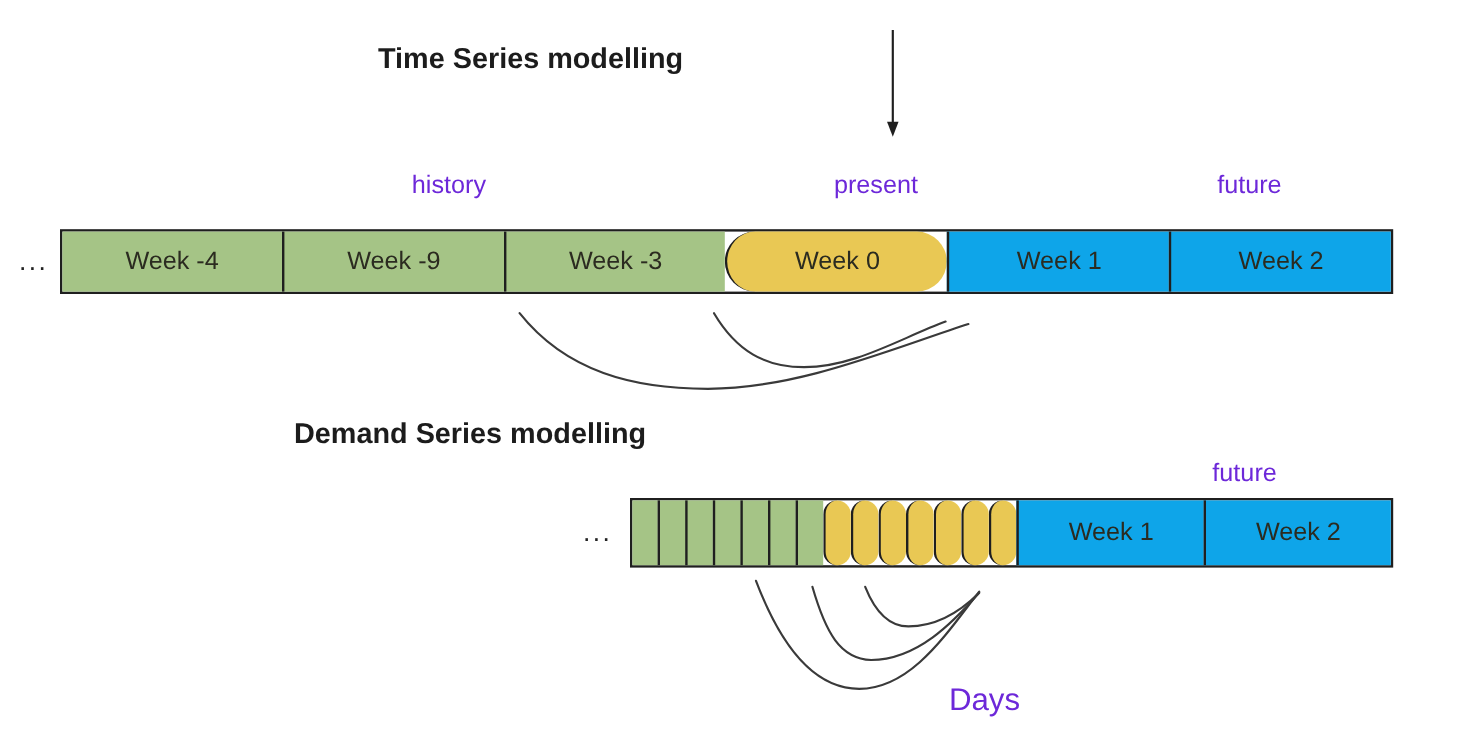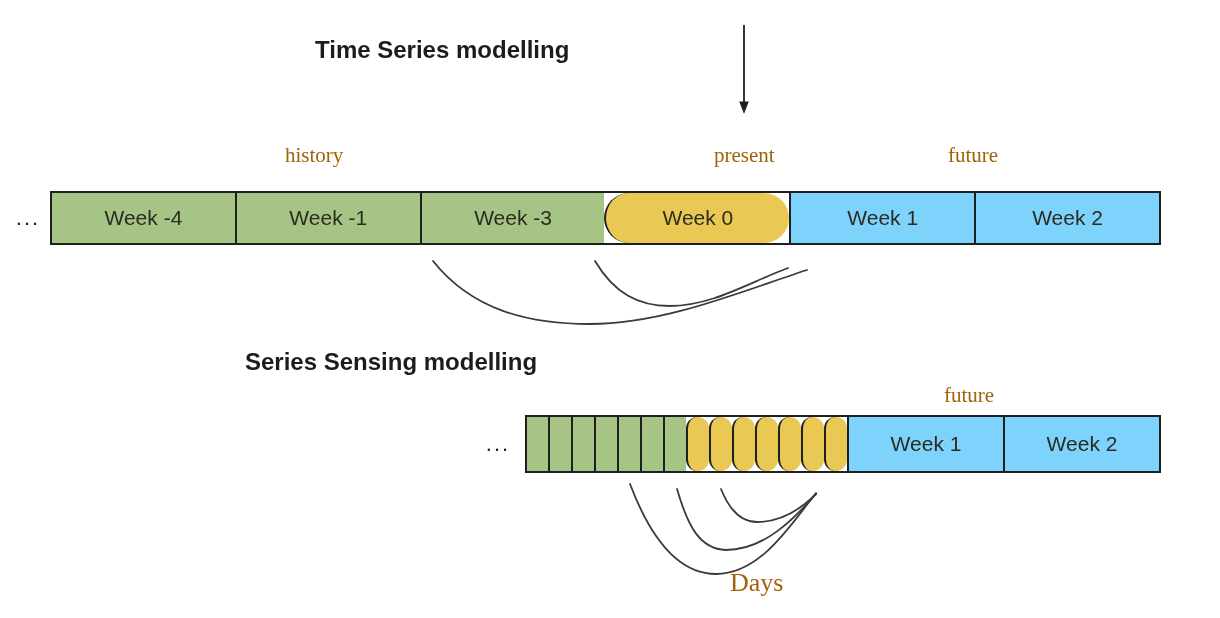--- a/index.html
+++ b/index.html
@@ -14,25 +14,24 @@
   }
   .abs { position: absolute; }
   .title {
     font-size: 24px;
     font-weight: bold;
     color: #1c1c1c;
     white-space: nowrap;
   }
   .zone-label {
     font-size: 21px;
-    color: #a16207;
-    text-align: left;
+    color: #6d28d9;
+    text-align: right;
     width: 120px;
     white-space: nowrap;
-    font-family: Liberation Serif, serif;
   }
   .ellipsis {
     font-size: 22px;
     color: #222;
     letter-spacing: 2px;
     display: flex;
     align-items: center;
     justify-content: center;
   }
   
@@ -50,21 +49,21 @@
     font-size: 21px;
     color: #2b2b20;
     border-left: 2px solid #1f1f1f;
     box-sizing: border-box;
     white-space: nowrap;
   }
   .week-cell:first-child { border-left: none; }
   .week-cell.thick-left { border-left-width: 4px; }
   .history { background: #a5c486; }
   .present { background: #e9c854; border-radius: 25px; }
-  .future  { background: #7dd3fc; }
+  .future  { background: #0ea5e9; }
   
   #daily-timeline { display: flex; }
   .day-group {
     width: 320px;
     display: flex;
     box-sizing: border-box;
   }
   .day-cell {
     flex: 1;
     border-left: 2px solid #1f1f1f;
@@ -77,31 +76,31 @@
     left: 0; top: 0;
     pointer-events: none;
   }
 </style>
 </head>
 <body>
 
 <div id="canvas">
 
   <div class="abs title" style="left:296px; top:36px;margin-left:19px;">Time Series modelling</div>
-  <div class="abs title" style="left:245px; top:348px;">Series Sensing modelling</div>
+  <div class="abs title" style="left:245px; top:348px;">Demand Series modelling</div>
 
   <div class="abs zone-label" style="left:285px; top:143px;">history</div>
-  <div class="abs zone-label" style="left:714px; top:143px;">present</div>
+  <div class="abs zone-label" style="left:645px; top:143px;">present</div>
   <div class="abs zone-label" style="left:948px; top:143px;">future</div>
 
   <div class="abs ellipsis" style="left:8px; top:191px; width:40px; height:54px;">...</div>
 
   <div class="abs timeline" id="weekly-timeline" style="left:50px; top:191px; width:1111px; height:54px;">
     <div class="week-cell history">Week -4</div>
-    <div class="week-cell history">Week -1</div>
+    <div class="week-cell history">Week -9</div>
     <div class="week-cell history">Week -3</div>
     <div class="week-cell present">Week 0</div>
     <div class="week-cell future">Week 1</div>
     <div class="week-cell future">Week 2</div>
   </div>
 
   <div class="abs zone-label" style="left:944px; top:383px;">future</div>
 
   <div class="abs ellipsis" style="left:478px; top:415px; width:40px; height:58px;">...</div>
 

